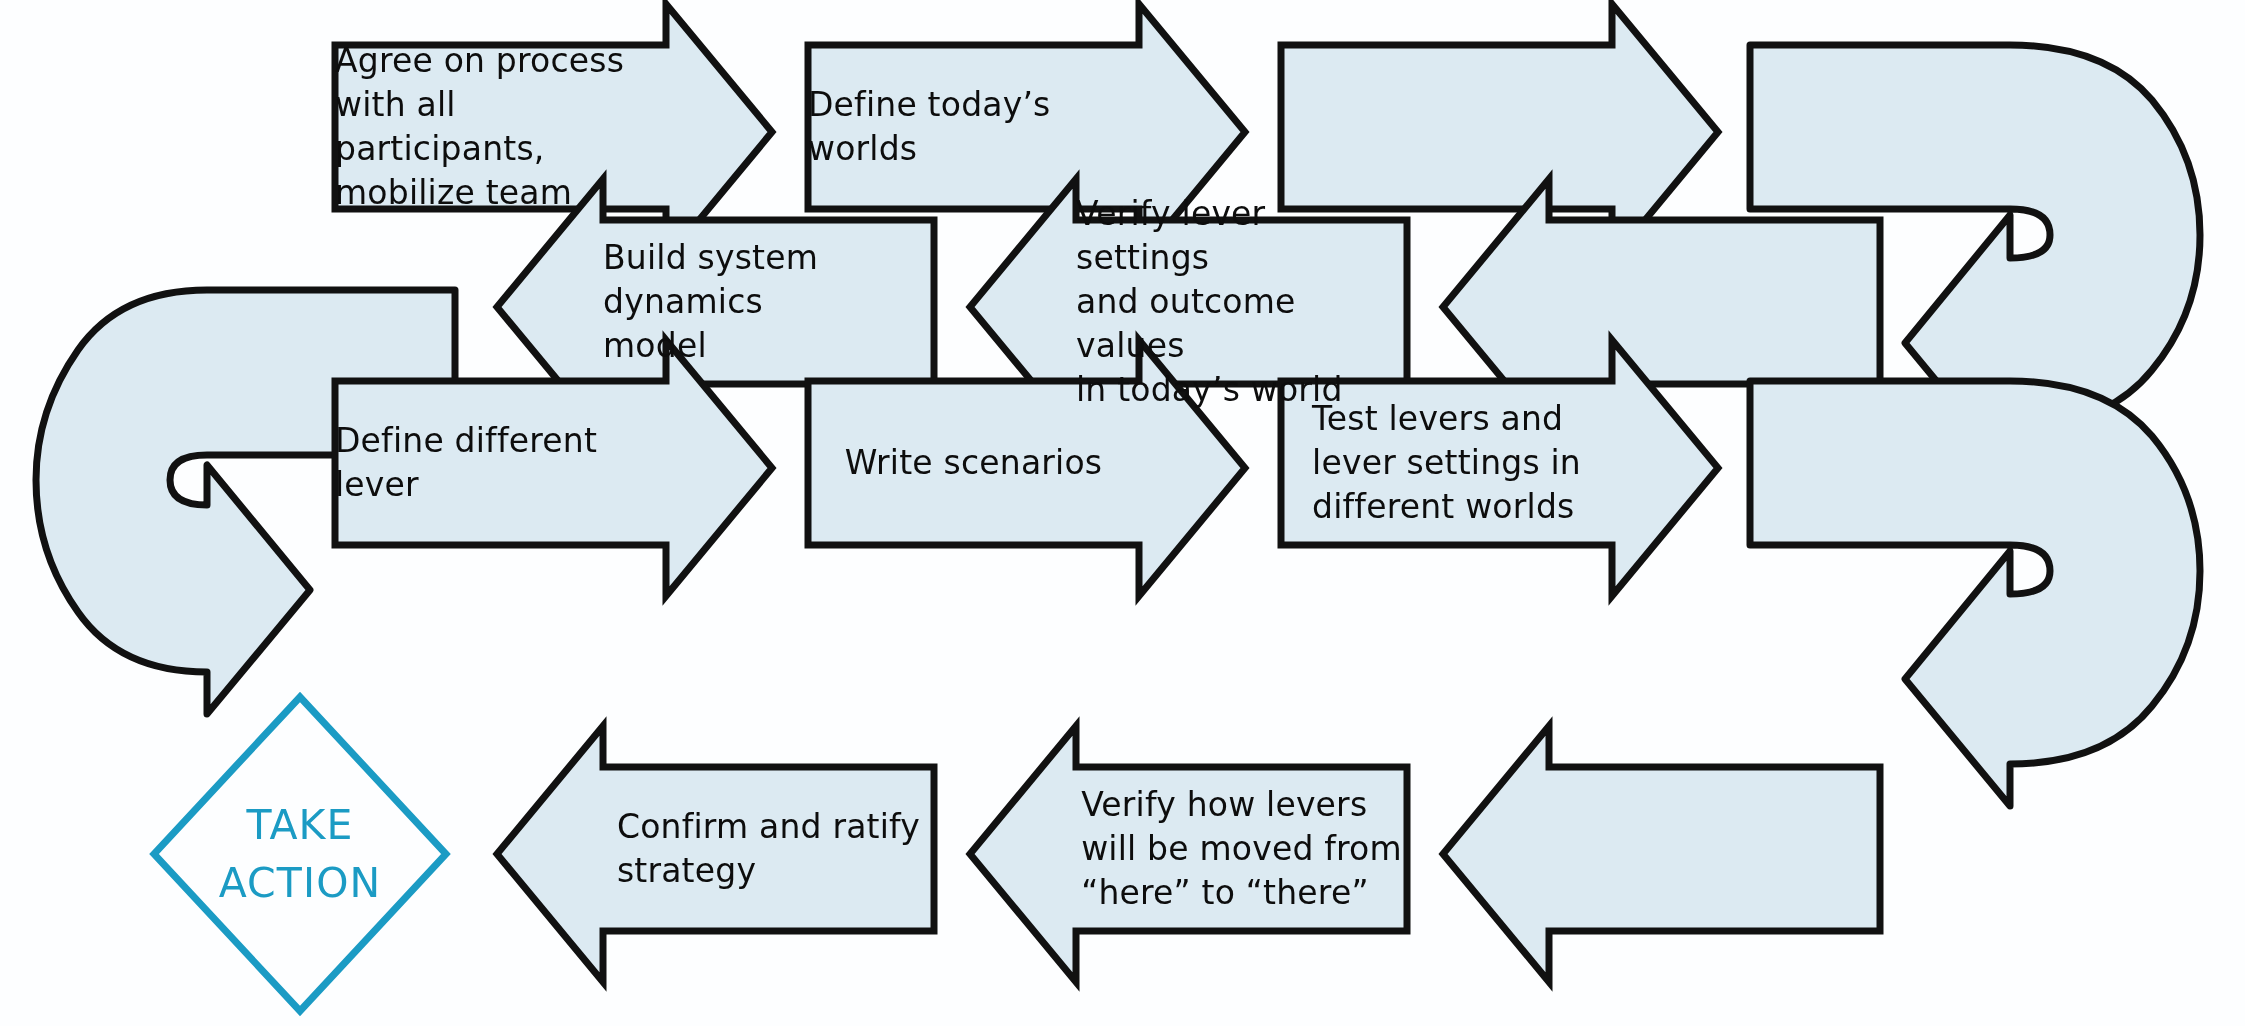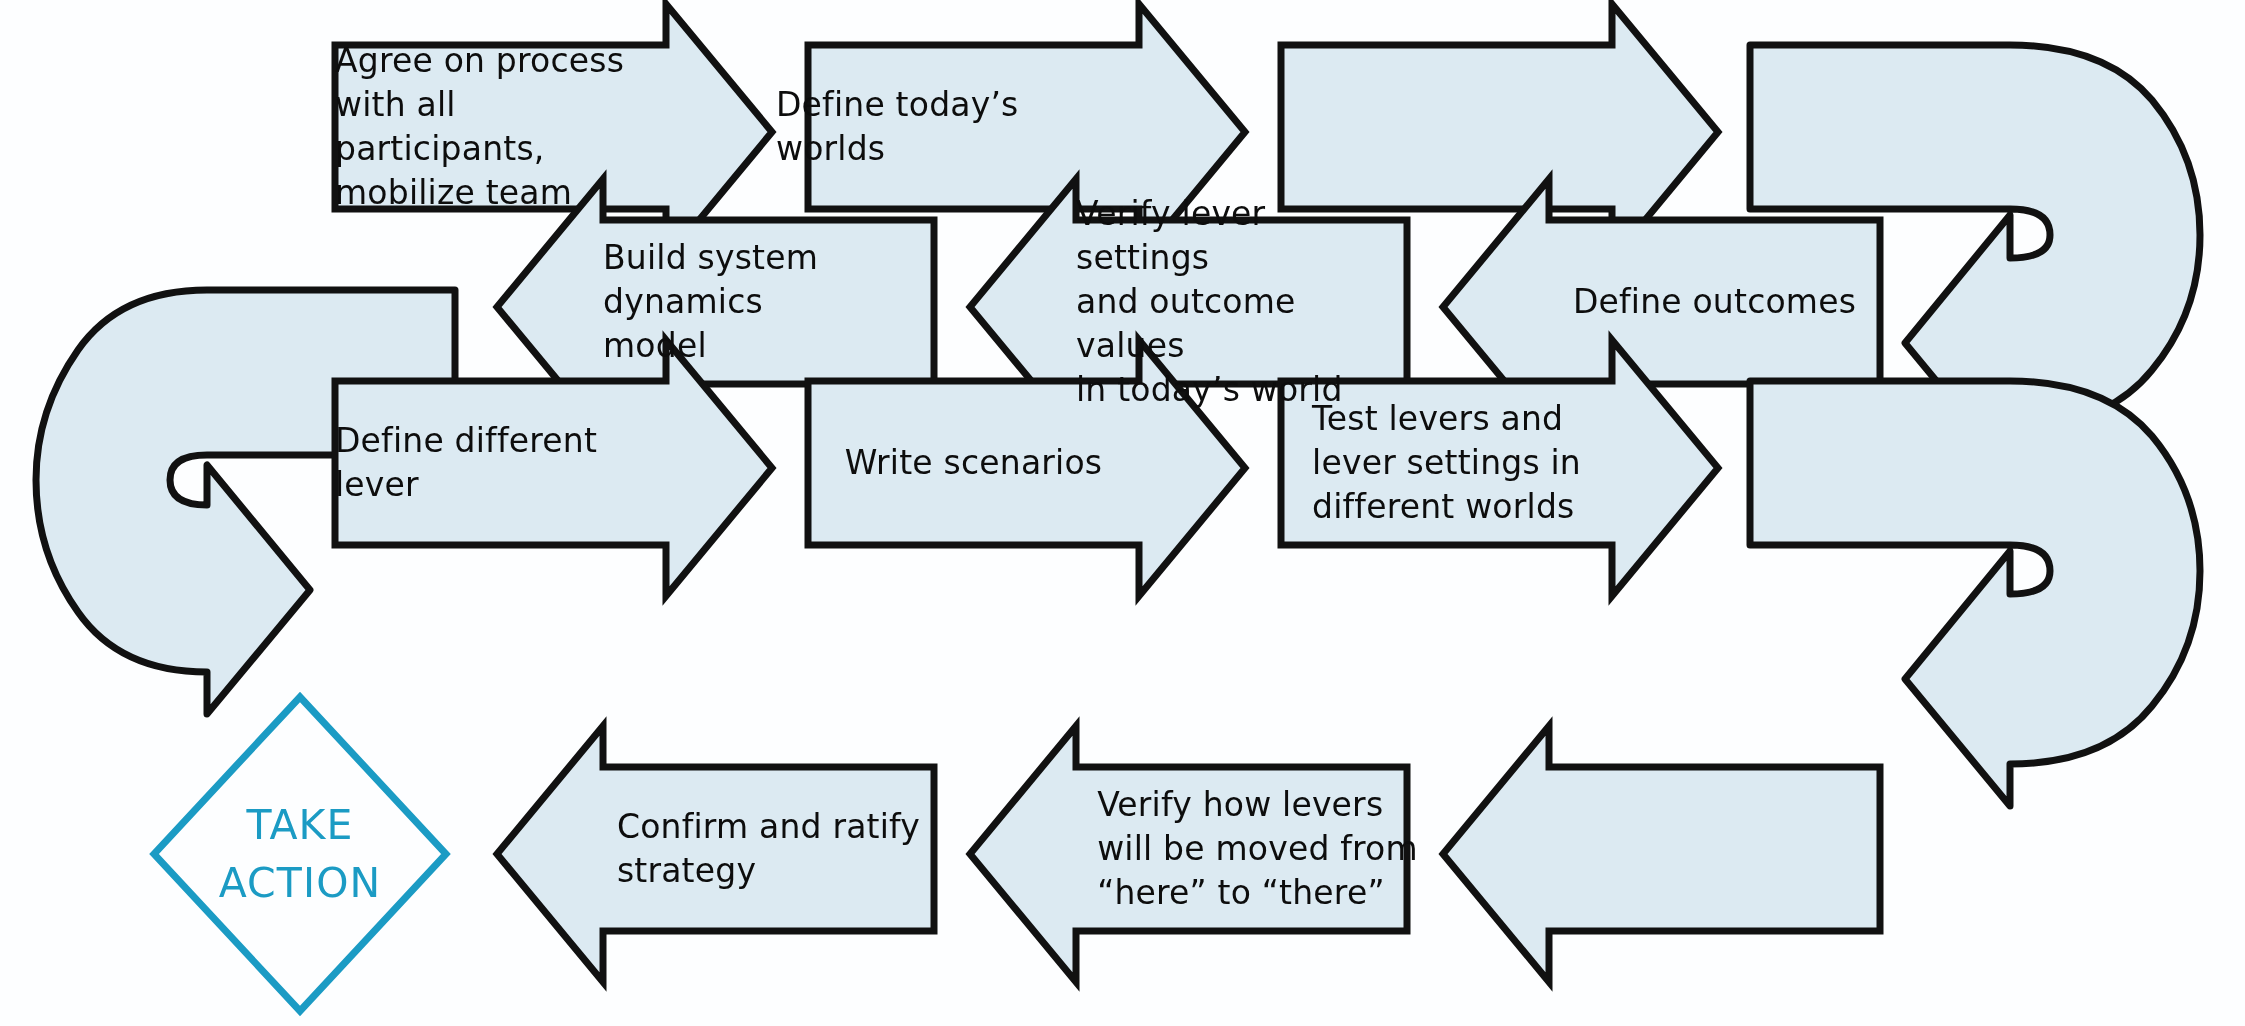--- a/index.html
+++ b/index.html
@@ -142,36 +142,35 @@
 
     <polygon class="arrow-shape" fill="#dceaf2" points="934,767 603,767 603,726 497,854 603,982 603,931 934,931"></polygon>
 
     <polygon class="diamond-shape" stroke="#1b9bc4" points="300,697 446,854 300,1011 154,854"></polygon>
 
   </svg>
 
   <div class="arrow-label" style="left:335px; top:45px; width:331px; height:164px;">Agree on process
 with all participants,
 mobilize team</div>
-  <div class="arrow-label" style="left:776px; top:45px; width:331px; height:164px;">Define today’s worlds</div>
+  <div class="arrow-label" style="left:808px; top:45px; width:331px; height:164px;">Define today’s worlds</div>
 
-  <div class="arrow-label" style="left:1549px; top:220px; width:331px; height:164px;">Define outcomes</div>
   <div class="arrow-label" style="left:1076px; top:220px; width:331px; height:164px;">Verify lever settings
 and outcome values
 in today’s world</div>
   <div class="arrow-label" style="left:603px; top:220px; width:331px; height:164px;">Build system dynamics
 model</div>
 
   <div class="arrow-label" style="left:335px; top:381px; width:331px; height:164px;">Define different lever</div>
   <div class="arrow-label" style="left:808px; top:381px; width:331px; height:164px;">Write scenarios</div>
   <div class="arrow-label" style="left:1281px; top:381px; width:331px; height:164px;">Test levers and
 lever settings in
 different worlds</div>
 
-  <div class="arrow-label" style="left:1076px; top:767px; width:331px; height:164px;margin-left:16px;">Verify how levers
+  <div class="arrow-label" style="left:1076px; top:767px; width:331px; height:164px;">Verify how levers
 will be moved from
 “here” to “there”</div>
   <div class="arrow-label" style="left:603px; top:767px; width:331px; height:164px;">Confirm and ratify
 strategy</div>
 
   <div class="diamond-label" style="left:182px; top:774px; width:236px; height:160px; color:#1b9bc4;">TAKE
 ACTION</div>
 
 </div>
 

